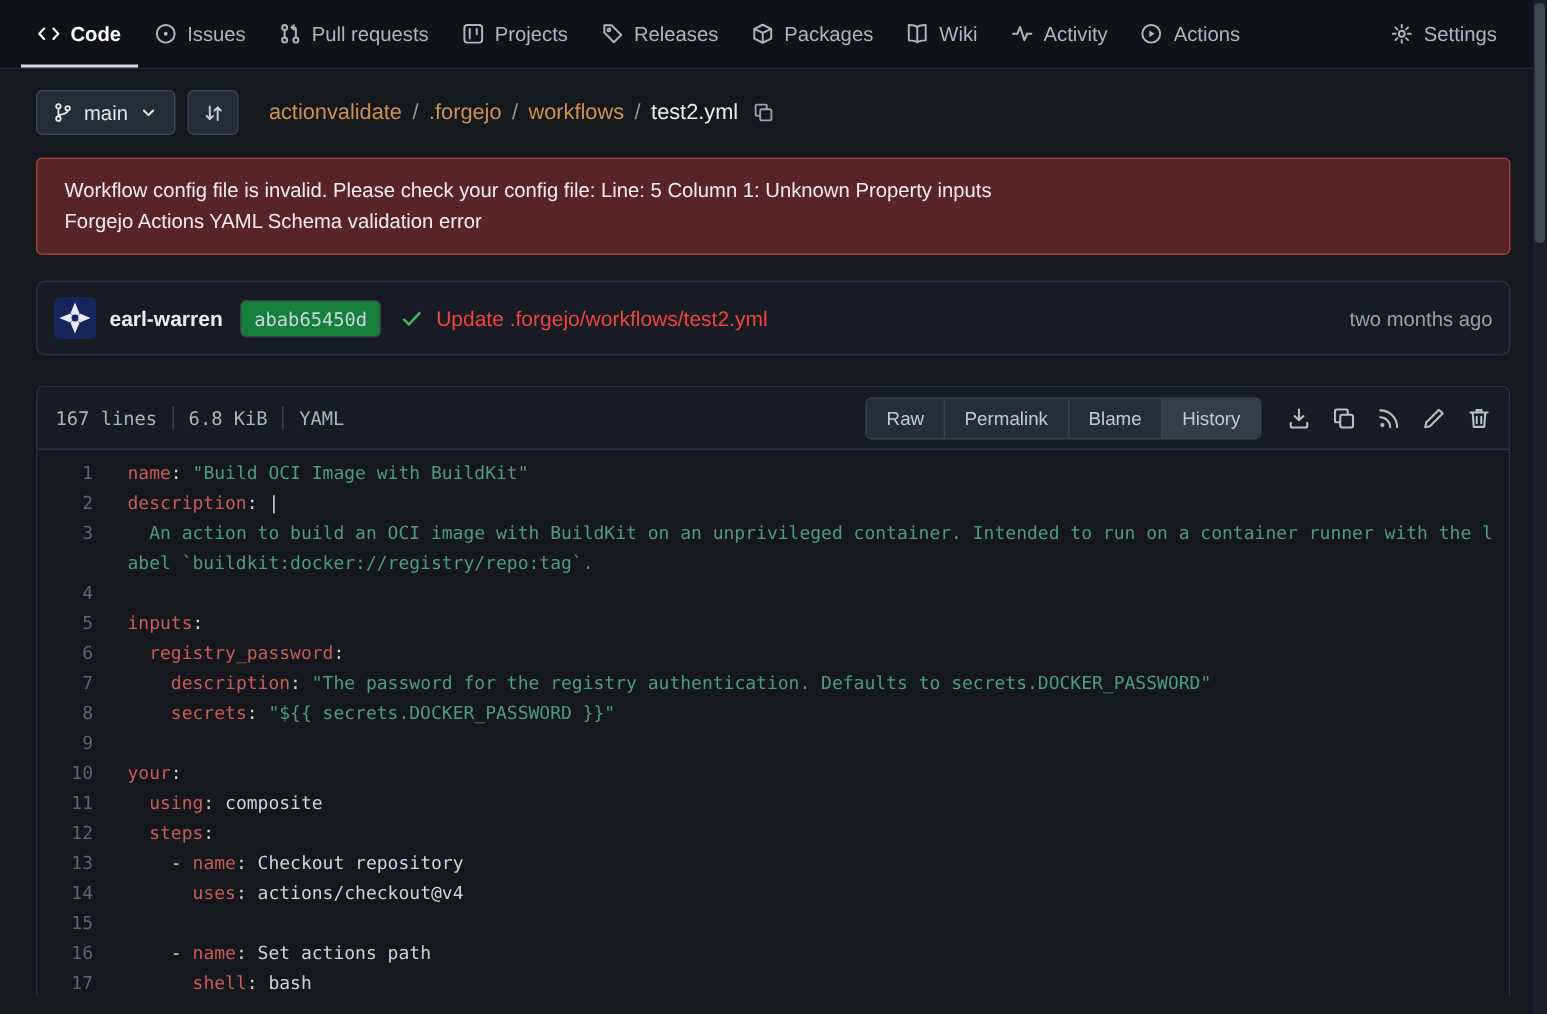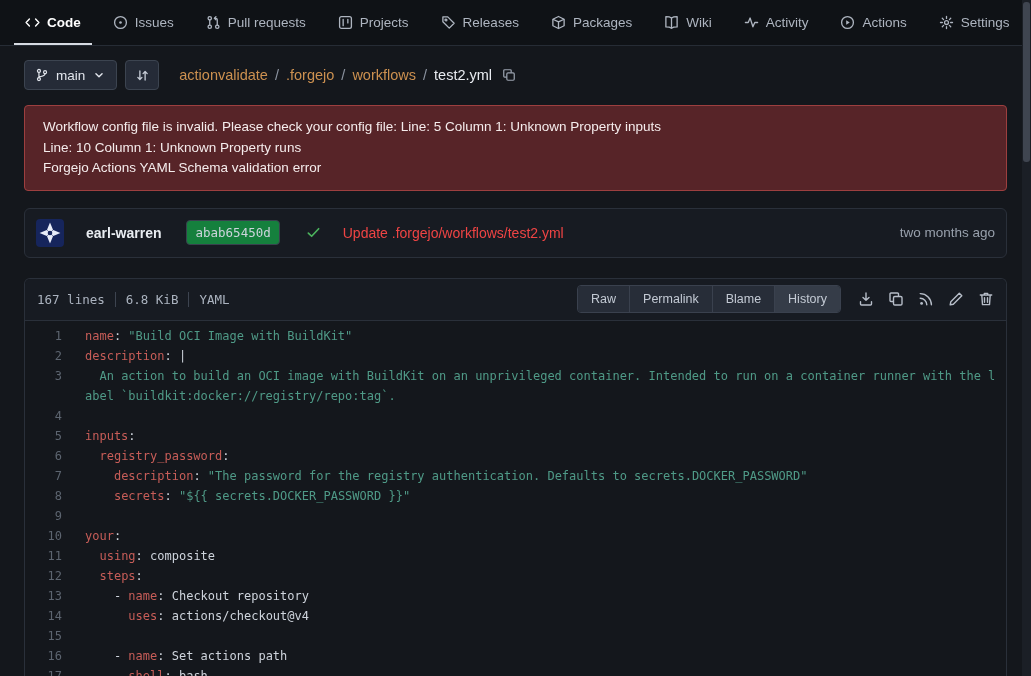--- a/index.html
+++ b/index.html
@@ -7,21 +7,21 @@
   body {
     background:#14171c;
     font-family:"Liberation Sans", sans-serif;
     color:#d5dae2;
     position:relative;
   }
   svg { display:block; }
 
   
   .topnav { display:flex; align-items:stretch; height:46px; background:#0f1216;
-            border-bottom:1px solid #262c35; padding:0 22px 0 14px; gap:10px; }
+            border-bottom:1px solid #262c35; padding:0 22px 0 14px; }
   .tab { display:flex; align-items:center; gap:7px; padding:0 11px; color:#aeb5c0;
          font-size:13.5px; cursor:pointer; white-space:nowrap; }
   .tab svg { width:15px; height:15px; }
   .tab.active { color:#ffffff; font-weight:bold; box-shadow:inset 0 -2px 0 #d7dbe2; }
   .tab.settings { margin-left:auto; }
 
   
   .main { padding:0 24px; }
   .toprow { display:flex; align-items:center; margin-top:14px; gap:8px; }
   .branch-btn { display:flex; align-items:center; gap:7px; height:30px; padding:0 10px;
@@ -39,21 +39,21 @@
   .copy-path { color:#9aa2ae; cursor:pointer; margin-left:3px; }
   .copy-path svg { width:14px; height:14px; }
 
   
   .error { margin-top:15px; background:#572428; border:1px solid #9d3f3f; border-radius:4px;
            padding:11px 18px; font-size:13.5px; line-height:20.5px; color:#f5ecec; }
 
   
   .commit { margin-top:17px; height:50px; background:#171b22; border:1px solid #2a303a;
             border-radius:6px; display:flex; align-items:center; padding:0 11px;
-            gap:22px; font-size:14px; }
+            gap:9px; font-size:14px; }
   .avatar { width:28px; height:28px; border-radius:4px; overflow:hidden; flex:0 0 28px; cursor:pointer; }
   .author { font-weight:bold; color:#e9edf2; cursor:pointer; }
   .hash-chip { font-family:"DejaVu Sans Mono", monospace; font-size:12.5px; padding:4px 8px;
                background:#15803d; border:1px solid #39414e; border-radius:4px;
                color:#cdd4dc; cursor:pointer; margin-left:3px; }
   .check { color:#4bb25d; margin-left:4px; }
   .check svg { width:15px; height:15px; }
   .commit-msg { color:#ef4444; cursor:pointer; }
   .commit-time { margin-left:auto; color:#98a0ac; font-size:13.5px; }
 
@@ -226,21 +226,20 @@
           <svg viewBox="0 0 16 16" fill="none" stroke="currentColor" stroke-width="1.4">
             <rect x="5.5" y="5.5" width="8.5" height="8.5" rx="1.3"></rect>
             <path d="M10.5 5.5V3a1 1 0 0 0-1-1H3a1 1 0 0 0-1 1v6.5a1 1 0 0 0 1 1h2.5"></path>
           </svg>
         </span>
     </div>
   </div>
 
   <div class="error">
     <div>Workflow config file is invalid. Please check your config file: Line: 5 Column 1: Unknown Property inputs</div>
-    <div>Line: 10 Column 1: Unknown Property runs</div>
     <div>Forgejo Actions YAML Schema validation error</div>
   </div>
 
   <div class="commit">
     <span class="avatar">
         <svg viewBox="0 0 28 28">
           <rect width="28" height="28" fill="#16255c"></rect>
           <g fill="#e8ecf8">
             <path d="M14 3.6l3 7.2-3 3-3-3z"></path>
             <path d="M14 24.4l-3-7.2 3-3 3 3z"></path>

